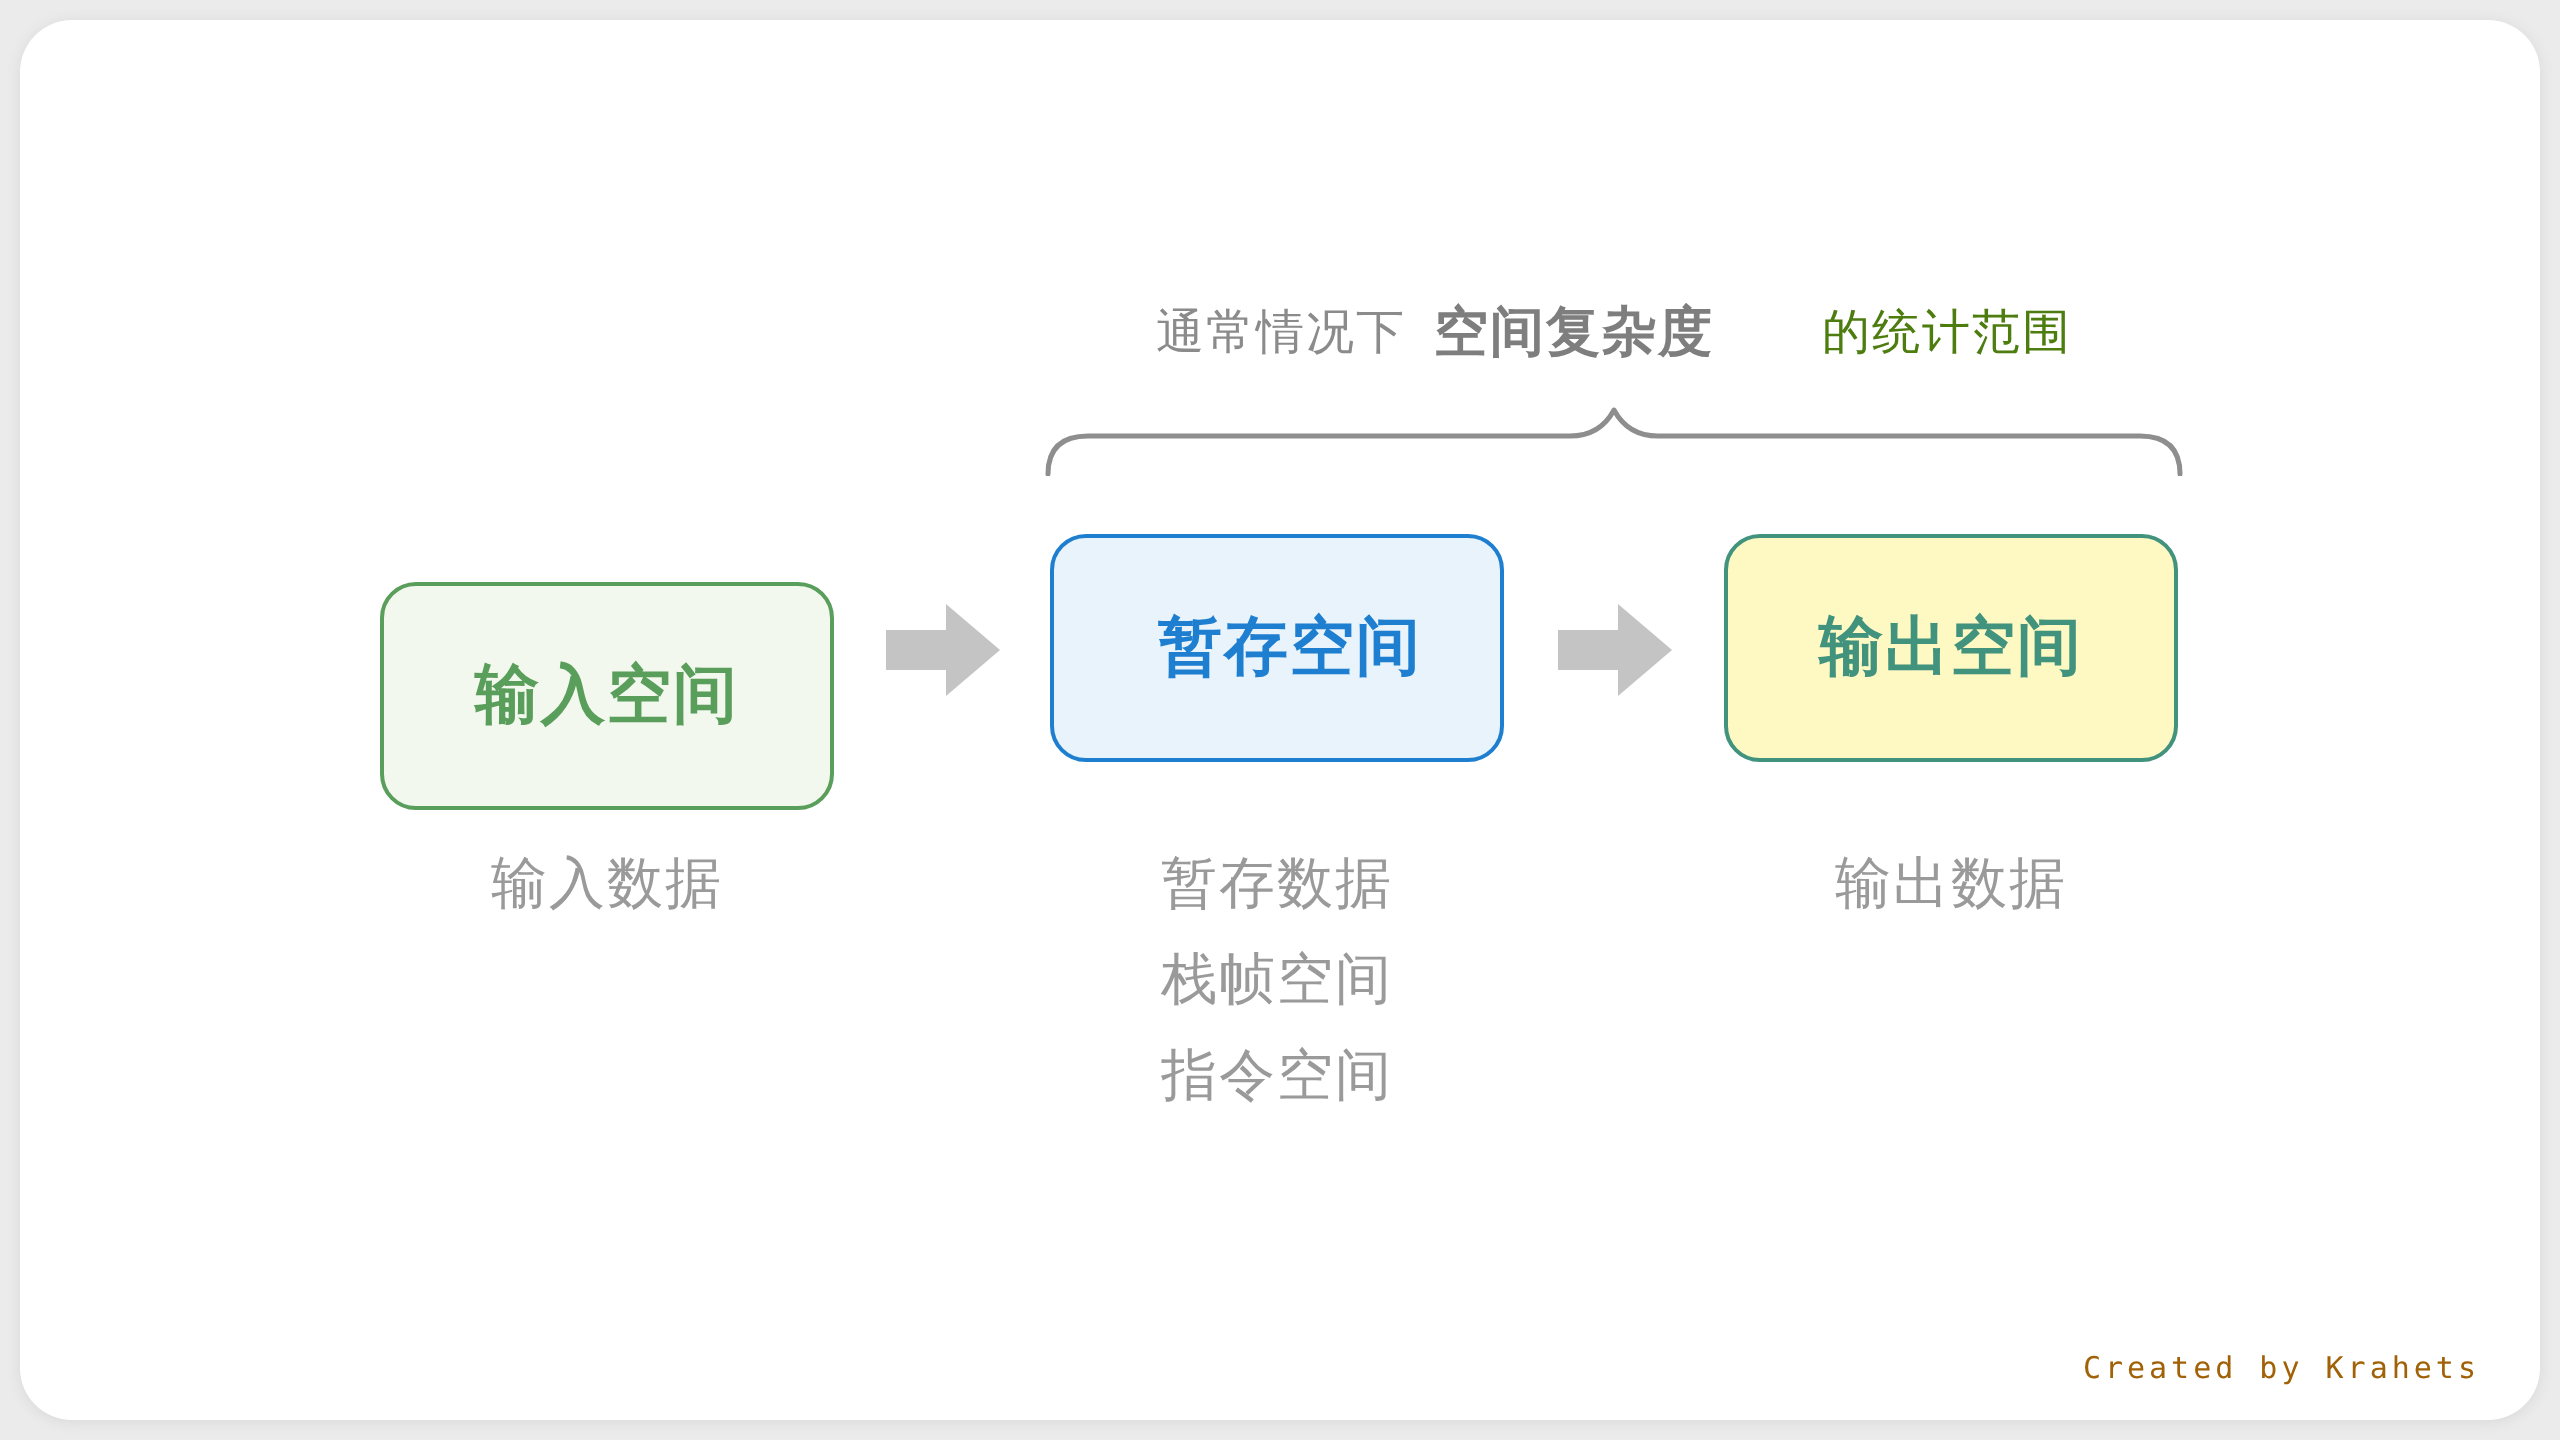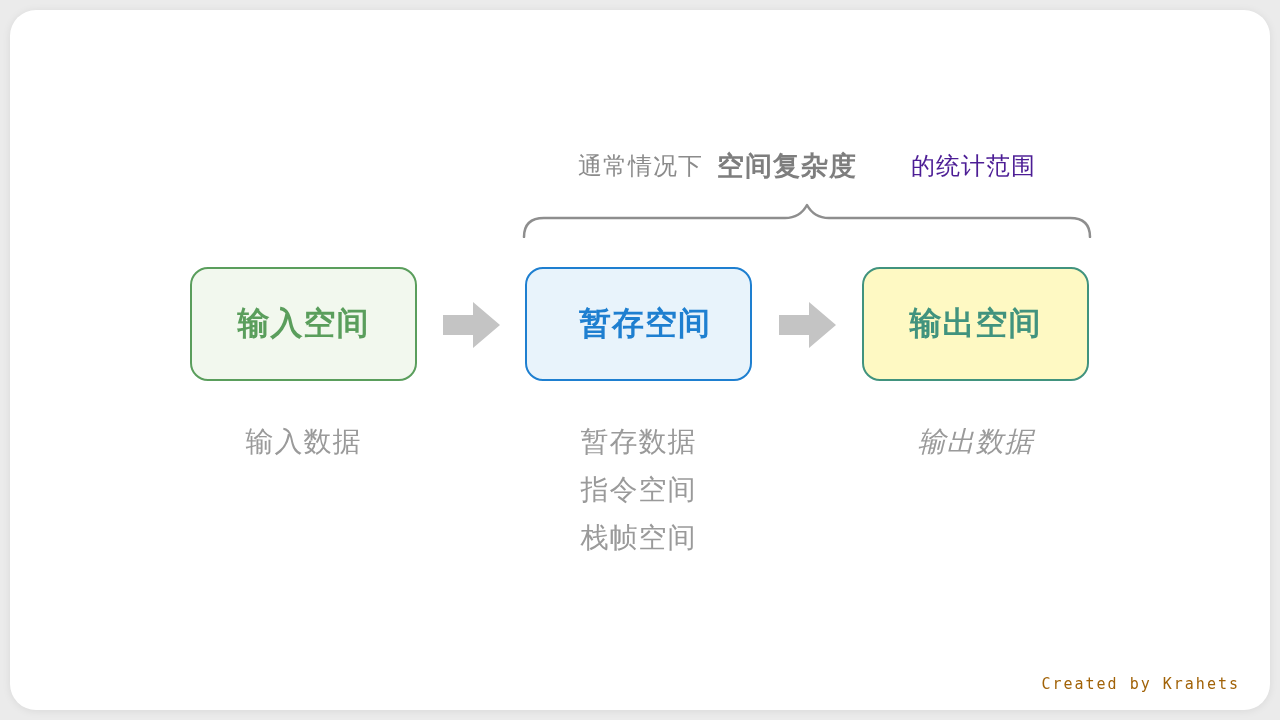--- a/index.html
+++ b/index.html
@@ -64,21 +64,21 @@
     box-sizing: border-box;
     border-radius: 18px;
     border: 2.5px solid;
     display: flex;
     align-items: center;
     justify-content: center;
     font-size: 32px;
     font-weight: bold;
     letter-spacing: 1px;
   }
-  .box-input  { left: 190px; }
+  .box-input  { left: 190px; margin-top: 24px; }
   .box-temp   { left: 525px; }
   .box-output { left: 862px; }
   .arrow-svg {
     position: absolute;
     width: 58px;
     height: 50px;
     top: 300px;
   }
   .arrow-1 { left: 443px; }
   .arrow-2 { left: 779px; }
@@ -87,41 +87,41 @@
     top: 418px;
     width: 227px;
     text-align: center;
     font-size: 28px;
     line-height: 48px;
     color: #9a9a9a;
     letter-spacing: 1px;
   }
   .sub-input  { left: 190px; }
   .sub-temp   { left: 525px; text-align: center; }
-  .sub-output { left: 862px; font-style: italic; }
+  .sub-output { left: 862px; }
   .watermark {
     position: absolute;
     right: 40px;
     top: 675px;
     font-family: "DejaVu Sans Mono", monospace;
     font-size: 15px;
     letter-spacing: 2px;
     color: #a16207;
   }
 </style>
 </head>
 <body style="background: rgb(235, 235, 235);">
 
 <div class="stage">
   <div class="card" style="background: rgb(255, 255, 255);"></div>
 
   <div class="title-row">
     <span class="title-regular" style="color: rgb(139, 139, 139);">通常情况下</span>
     <span class="title-bold" style="color: rgb(126, 126, 126);">空间复杂度</span>
-    <span class="title-regular" style="color: #4c1d95; margin-left: 40px;">的统计范围</span>
+    <span class="title-regular" style="color: #4d7c0f; margin-left: 40px;">的统计范围</span>
   </div>
 
   <svg class="brace-svg" viewBox="0 0 570 36">
     <path id="brace-path" d="M 2,35 Q 2,16 22,16 L 263,16 Q 278,16 285,3 Q 292,16 307,16 L 548,16 Q 568,16 568,35" fill="none" stroke="#8e8e8e" stroke-width="2.5" stroke-linecap="round" stroke-linejoin="round"></path>
   </svg>
 
   <div class="space-box box-input" style="border-color: rgb(90, 158, 92); background: rgb(242, 248, 238); color: rgb(90, 158, 92);">
     <span>输入空间</span>
   </div>
   <div class="space-box box-temp" style="border-color: rgb(30, 127, 208); background: rgb(232, 243, 251); color: rgb(30, 127, 208); padding-left: 13px;">
@@ -136,21 +136,21 @@
   </svg>
   <svg class="arrow-svg arrow-2" viewBox="0 0 58 50">
     <polygon class="arrow-shape" points="0,15 30,15 30,2 57,25 30,48 30,35 0,35" fill="#c4c4c4"></polygon>
   </svg>
 
   <div class="sublabel-group sub-input" style="color: rgb(154, 154, 154);">
     <div>输入数据</div>
   </div>
   <div class="sublabel-group sub-temp" style="color: rgb(154, 154, 154);">
     <div>暂存数据</div>
+    <div>栈帧空间</div>
     <div>指令空间</div>
-    <div>栈帧空间</div>
   </div>
   <div class="sublabel-group sub-output" style="color: rgb(154, 154, 154);">
     <div>输出数据</div>
   </div>
 
   <div class="watermark">Created by Krahets</div>
 </div>
 
 </body></html>

